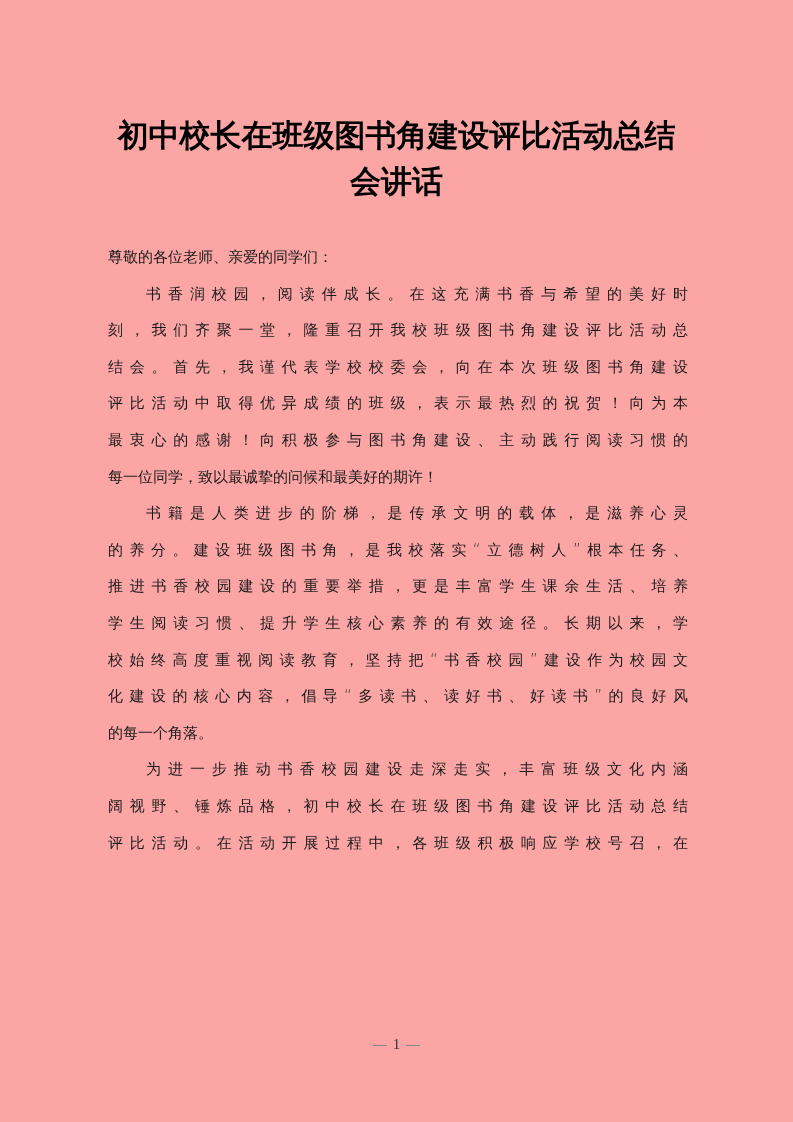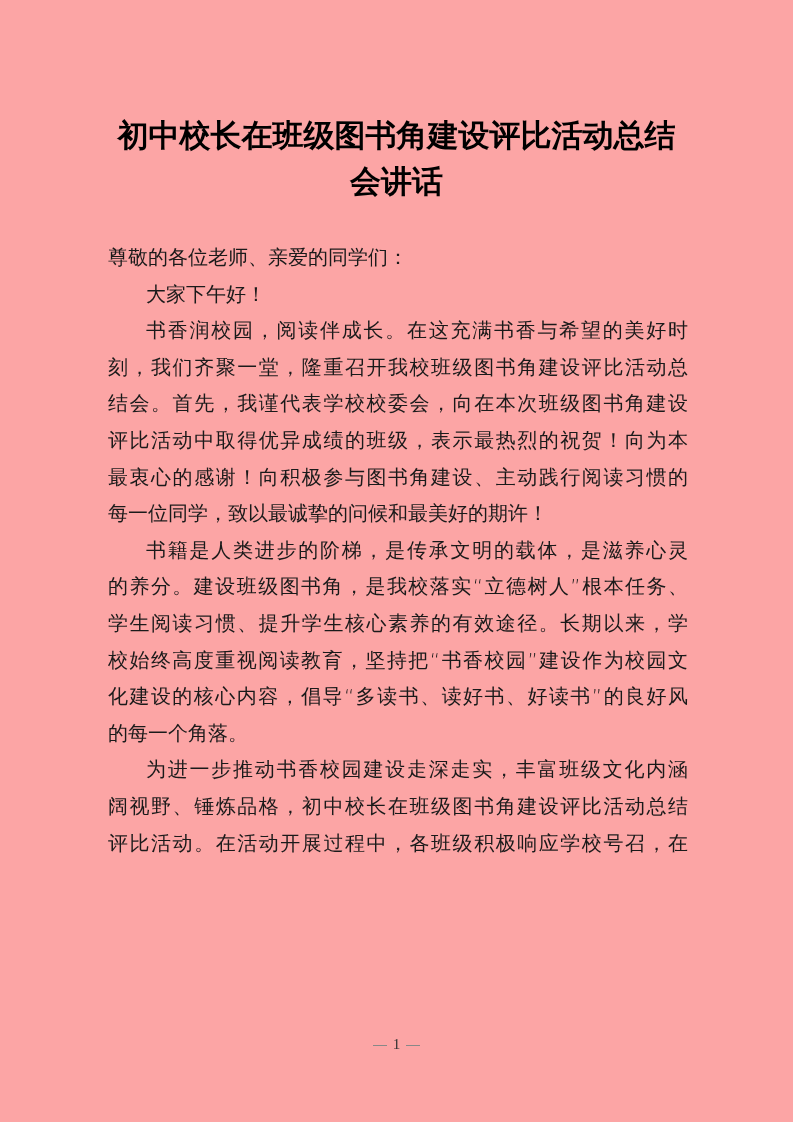--- a/index.html
+++ b/index.html
@@ -3,50 +3,50 @@
 <meta charset="utf-8">
 <style>
   html, body { margin: 0; padding: 0; background: #ffffff; }
   body { width: 793px; height: 1122px; position: relative; overflow: hidden;
          font-family: "DejaVu Serif", "Liberation Serif", serif; color: #111; }
   .page { position: absolute; left: 0; top: 0; width: 793px; height: 1122px; background: #fca5a5; }
   .title { position: absolute; left: 100px; width: 593px; top: 112px; text-align: center;
            font-family: "DejaVu Sans", "Liberation Sans", sans-serif; font-weight: bold;
            font-size: 31px; line-height: 46px; color: #000; letter-spacing: 0px; }
   .body { position: absolute; left: 108px; top: 239px; width: 580px; }
-  .line { height: 36.6px; line-height: 36.6px; font-size: 20px; white-space: nowrap;
+  .line { height: 36.6px; line-height: 36.6px; font-size: 15px; white-space: nowrap;
           text-align: justify; text-align-last: justify; letter-spacing: 0; color: #1a1a1a;
           font-family: "DejaVu Sans", "Liberation Sans", sans-serif; font-weight: 300; }
   .line.left { text-align-last: left; }
   .line.indent { padding-left: 38px; }
   .footer { position: absolute; left: 0; width: 793px; top: 1036px; text-align: center;
             font-size: 15px; color: #333; font-family: "Liberation Serif", serif; }
   .footer .dash { display: inline-block; width: 14px; height: 1px; background: #888;
                   vertical-align: middle; margin: 0 6px; }
 </style>
 </head>
 <body>
 
 <div class="page">
   <div class="title">
     <div>初中校长在班级图书角建设评比活动总结</div>
     <div>会讲话</div>
   </div>
 
   <div class="body" id="body">
       <div class="line left">尊敬的各位老师、亲爱的同学们：</div>
-      <div class="line indent left">大家下午好！</div>
       <div class="line indent">书香润校园，阅读伴成长。在这充满书香与希望的美好时</div>
       <div class="line">刻，我们齐聚一堂，隆重召开我校班级图书角建设评比活动总</div>
       <div class="line">结会。首先，我谨代表学校校委会，向在本次班级图书角建设</div>
       <div class="line">评比活动中取得优异成绩的班级，表示最热烈的祝贺！向为本</div>
       <div class="line">最衷心的感谢！向积极参与图书角建设、主动践行阅读习惯的</div>
       <div class="line left">每一位同学，致以最诚挚的问候和最美好的期许！</div>
       <div class="line indent">书籍是人类进步的阶梯，是传承文明的载体，是滋养心灵</div>
       <div class="line">的养分。建设班级图书角，是我校落实“立德树人”根本任务、</div>
+      <div class="line">推进书香校园建设的重要举措，更是丰富学生课余生活、培养</div>
       <div class="line">学生阅读习惯、提升学生核心素养的有效途径。长期以来，学</div>
       <div class="line">校始终高度重视阅读教育，坚持把“书香校园”建设作为校园文</div>
       <div class="line">化建设的核心内容，倡导“多读书、读好书、好读书”的良好风</div>
       <div class="line left">的每一个角落。</div>
       <div class="line indent">为进一步推动书香校园建设走深走实，丰富班级文化内涵</div>
       <div class="line">阔视野、锤炼品格，初中校长在班级图书角建设评比活动总结</div>
       <div class="line">评比活动。在活动开展过程中，各班级积极响应学校号召，在</div>
     </div>
 
   <div class="footer">

